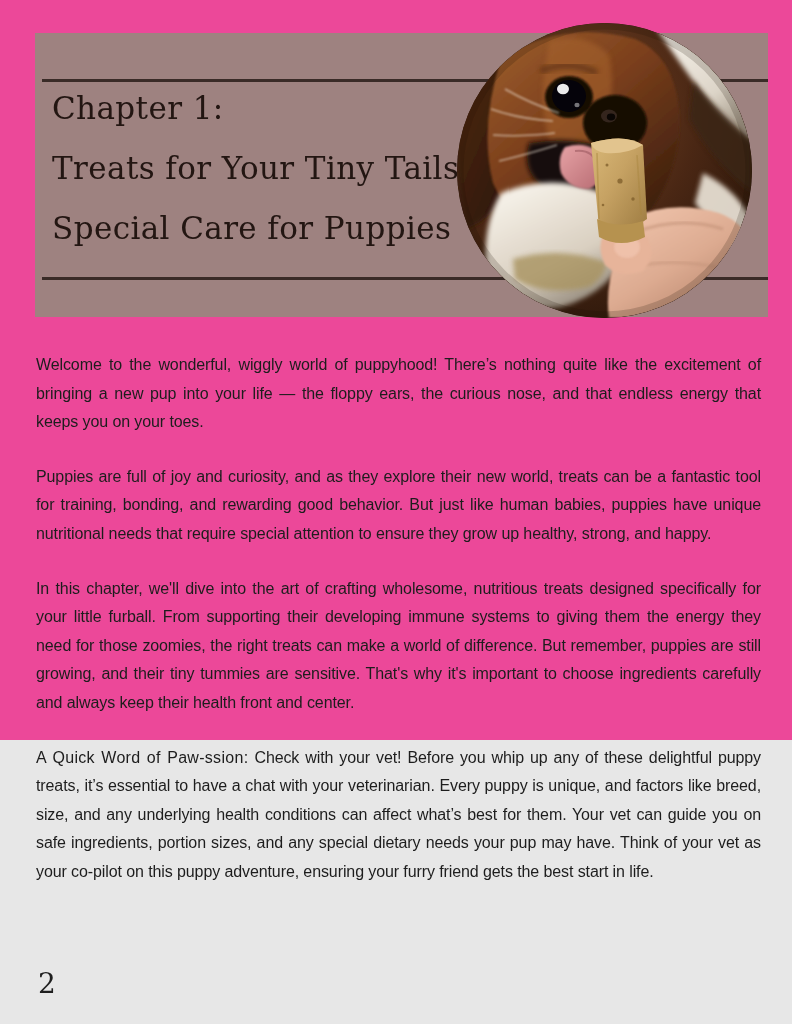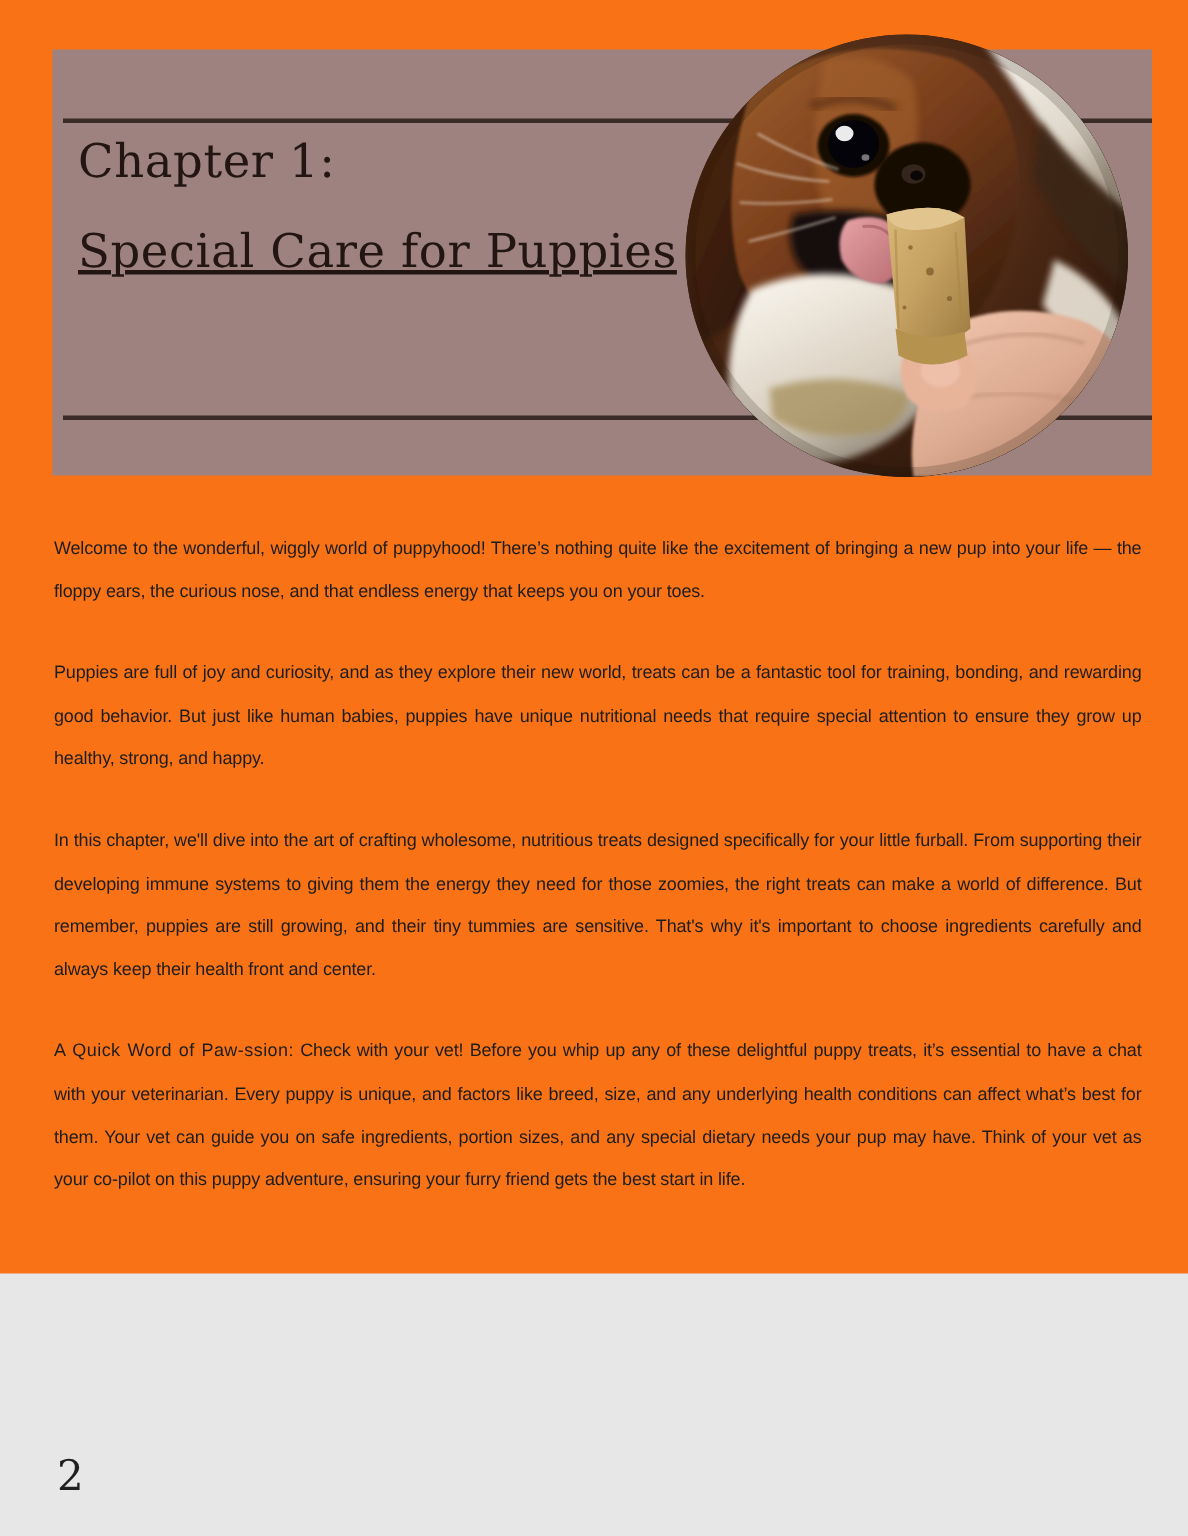--- a/index.html
+++ b/index.html
@@ -12,22 +12,22 @@
     height: 1024px;
     background: #e7e7e7;
     font-family: "Liberation Sans", sans-serif;
     overflow: hidden;
     position: relative;
   }
 
   .page {
     position: relative;
     width: 792px;
-    height: 849px;
-    background: #f97316;
+    height: 740px;
+    background: #ec4899;
   }
 
   
   .header-banner {
     position: absolute;
     left: 35px;
     top: 33px;
     width: 733px;
     height: 284px;
     background: #9e8280;
@@ -64,21 +64,20 @@
     margin-bottom: 16px;
   }
   .chapter-line.l2 {
     font-size: 31px;
     line-height: 44px;
     margin-bottom: 16px;
   }
   .chapter-line.l3 {
     font-size: 31px;
     line-height: 44px;
-    text-decoration: underline;
   }
 
   
   .header-photo {
     position: absolute;
     left: 457px;
     top: 23px;
     width: 295px;
     height: 295px;
     border-radius: 50%;
@@ -91,21 +90,21 @@
   
   .body-copy {
     position: absolute;
     left: 36px;
     top: 351px;
     width: 725px;
   }
   .body-copy p {
     margin: 0 0 26px 0;
     font-family: "Liberation Sans", sans-serif;
-    font-size: 12px;
+    font-size: 16px;
     line-height: 28.6px;
     color: #1d1d1d;
     text-align: justify;
     letter-spacing: -0.1px;
     font-stretch: condensed;
   }
   .body-copy p:last-child { margin-bottom: 0; }
   .body-copy b, .lead-in {
     font-weight: normal;
     letter-spacing: 0.3px;
@@ -127,20 +126,21 @@
 
 <div class="page">
 
   <div class="header-banner"></div>
 
   <div class="header-rule top"></div>
   <div class="header-rule bottom"></div>
 
   <div class="header-title-block">
     <div class="chapter-line l1">Chapter 1:</div>
+    <div class="chapter-line l2">Treats for Your Tiny Tails</div>
     <div class="chapter-line l3">Special Care for Puppies</div>
   </div>
 
   <div class="header-photo">
     <svg viewBox="0 0 295 295" xmlns="http://www.w3.org/2000/svg" aria-hidden="true">
       <defs>
         <clipPath id="circleClip">
             <circle cx="147.5" cy="147.5" r="147.5"></circle>
           </clipPath>
         <radialGradient id="bgBlur" cx="35%" cy="30%" r="85%">

